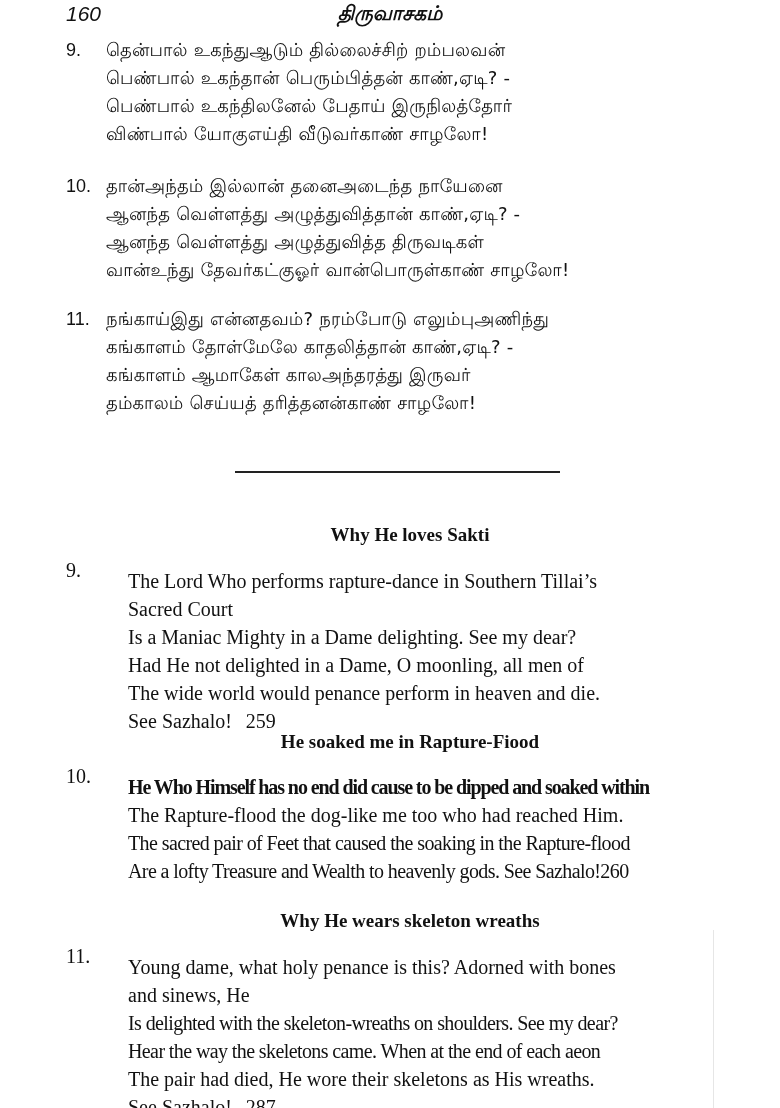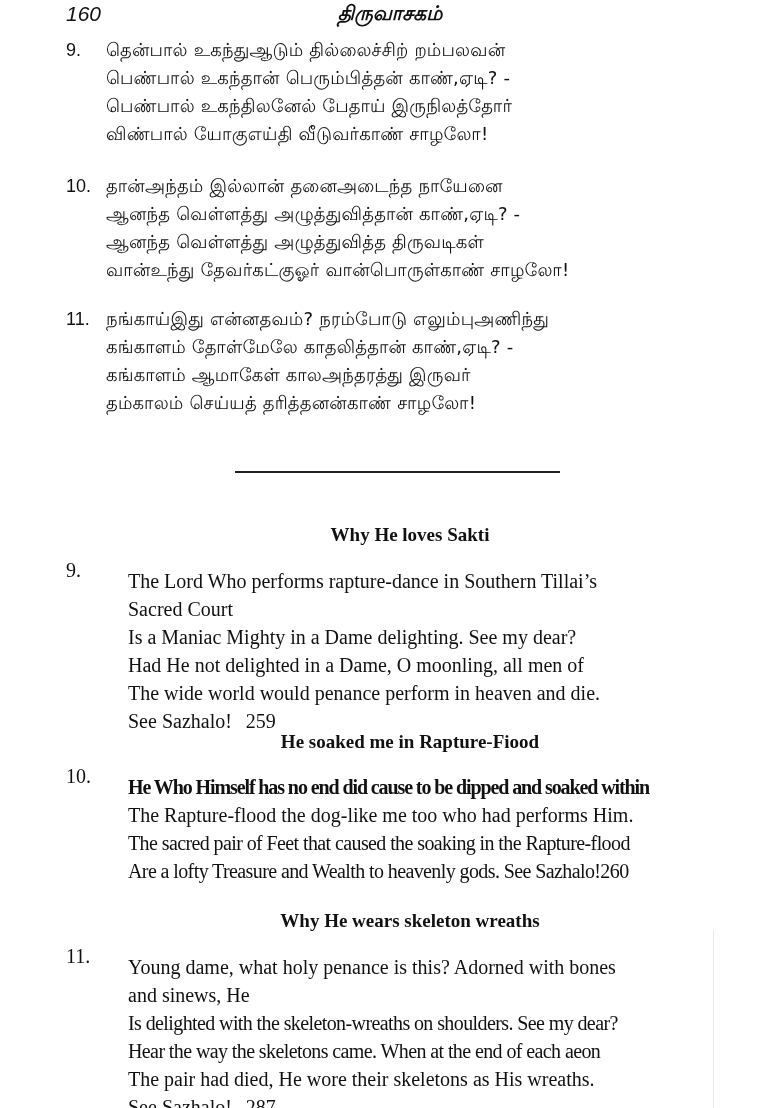--- a/index.html
+++ b/index.html
@@ -106,21 +106,21 @@
       <div class="eng-line">The wide world would penance perform in heaven and die.</div>
       <div class="eng-line right"><span>See Sazhalo!</span><span class="ref-num">259</span></div>
     </div>
   </div>
 
   <div class="eng-heading" style="top:731px;">He soaked me in Rapture-Fiood</div>
   <div class="eng-verse" style="top:762px;">
     <div class="num">10.</div>
     <div class="lines">
       <div class="eng-line tight" style="letter-spacing:-1.1px;font-weight:bold;">He Who Himself has no end did cause to be dipped and soaked within</div>
-      <div class="eng-line">The Rapture-flood the dog-like me too who had performs Him.</div>
+      <div class="eng-line">The Rapture-flood the dog-like me too who had reached Him.</div>
       <div class="eng-line tight">The sacred pair of Feet that caused the soaking in the Rapture-flood</div>
       <div class="eng-line tight">Are a lofty Treasure and Wealth to heavenly gods. See Sazhalo!260</div>
     </div>
   </div>
 
   <div class="eng-heading" style="top:910px;">Why He wears skeleton wreaths</div>
   <div class="eng-verse" style="top:942px;">
     <div class="num">11.</div>
     <div class="lines">
       <div class="eng-line">Young dame, what holy penance is this? Adorned with bones</div>

